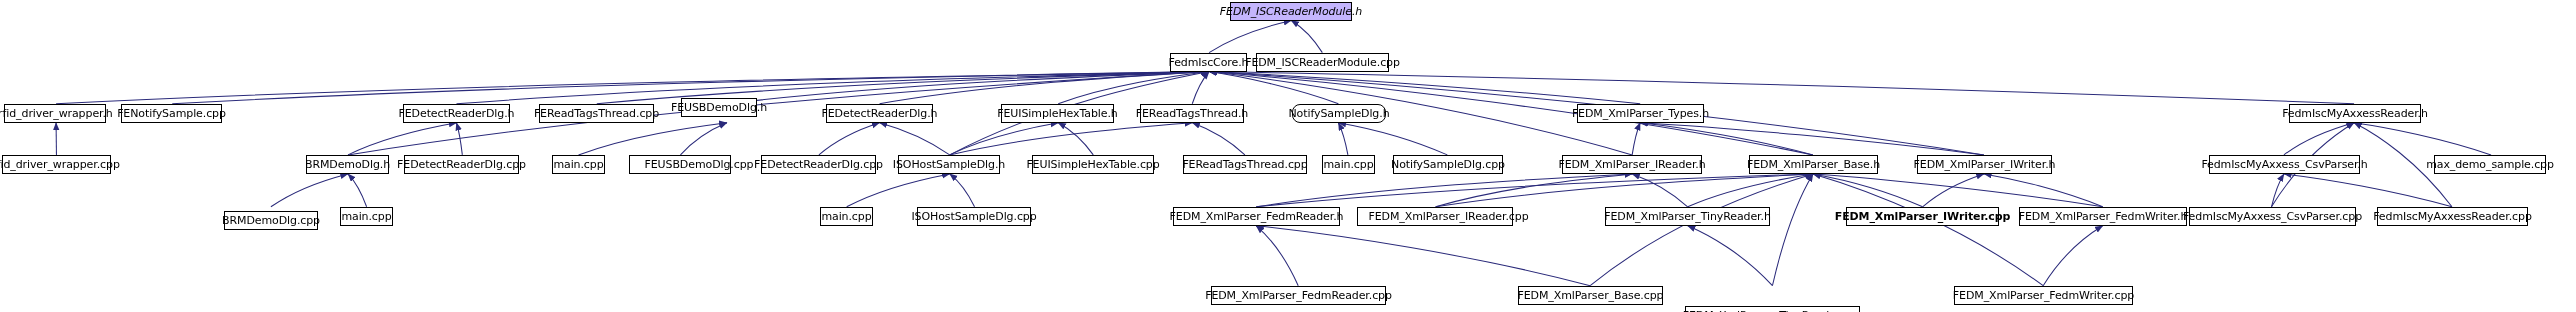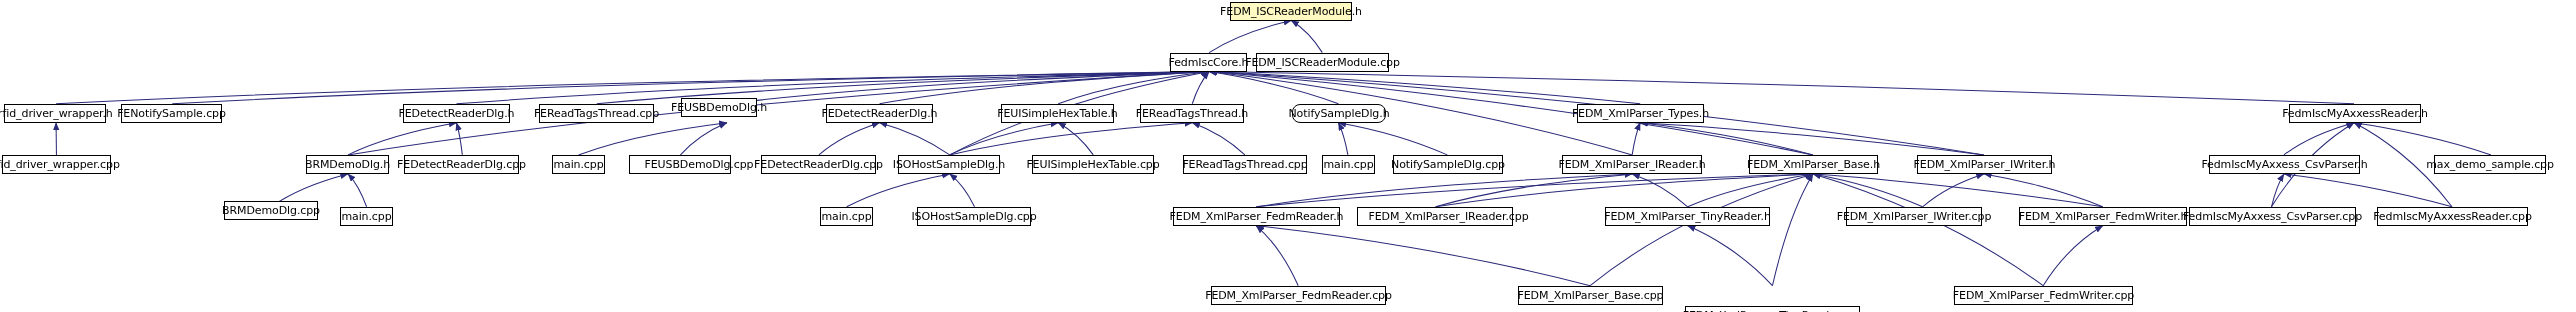--- a/index.html
+++ b/index.html
@@ -21,23 +21,24 @@
     font-size:11px;
     line-height:1;
     display:flex;
     align-items:center;
     justify-content:center;
     white-space:nowrap;
     height:19px;
     letter-spacing:-0.1px;
   }
   .node.root{
-    background:#fef9c3;
+    background:#c4b5fd;
     border:0.7px solid #000000;
     border-width:1.5px;
+    font-style:italic;
   }
   .node.thick{border-width:1.5px;}
 </style>
 </head>
 <body>
 
 <div id="canvas">
   <svg id="edges" xmlns="http://www.w3.org/2000/svg" viewBox="0 0 3524 427" width="2576" height="312">
     <defs>
       <marker id="arrow" markerWidth="9" markerHeight="9" refX="7.5" refY="3.2" orient="auto" markerUnits="strokeWidth">
@@ -131,28 +132,28 @@
     <div class="node thick" style="left: 898px; top: 155px; width: 102px;">ISOHostSampleDlg.h</div>
     <div class="node" style="left: 1032px; top: 155px; width: 122px;">FEUISimpleHexTable.cpp</div>
     <div class="node thick" style="left: 1183px; top: 155px; width: 124px;">FEReadTagsThread.cpp</div>
     <div class="node" style="left: 1322px; top: 155px; width: 53px;">main.cpp</div>
     <div class="node thick" style="left: 1393px; top: 155px; width: 110px;">NotifySampleDlg.cpp</div>
     <div class="node" style="left: 1562px; top: 155px; width: 140px;">FEDM_XmlParser_IReader.h</div>
     <div class="node thick" style="left: 1749px; top: 155px; width: 129px;">FEDM_XmlParser_Base.h</div>
     <div class="node thick" style="left: 1917px; top: 155px; width: 135px;">FEDM_XmlParser_IWriter.h</div>
     <div class="node" style="left: 2209px; top: 155px; width: 151px;">FedmIscMyAxxess_CsvParser.h</div>
     <div class="node" style="left: 2434px; top: 155px; width: 112px;">max_demo_sample.cpp</div>
-    <div class="node thick" style="left: 224px; top: 201px; width: 94px;">BRMDemoDlg.cpp</div>
+    <div class="node thick" style="left: 224px; top: 211px; width: 94px;">BRMDemoDlg.cpp</div>
     <div class="node thick" style="left: 340px; top: 207px; width: 53px;">main.cpp</div>
     <div class="node thick" style="left: 820px; top: 207px; width: 53px;">main.cpp</div>
     <div class="node thick" style="left: 917px; top: 207px; width: 114px;">ISOHostSampleDlg.cpp</div>
     <div class="node thick" style="left: 1173px; top: 207px; width: 167px;">FEDM_XmlParser_FedmReader.h</div>
     <div class="node thick" style="left: 1357px; top: 207px; width: 156px; padding-left: 27px;">FEDM_XmlParser_IReader.cpp</div>
     <div class="node thick" style="left: 1605px; top: 207px; width: 165px; text-align: center;">FEDM_XmlParser_TinyReader.h</div>
-    <div class="node thick" style="left: 1846px; top: 207px; width: 136px;">FEDM_XmlParser_IWriter.cpp</div>
+    <div class="node thick" style="left: 1846px; top: 207px; width: 153px; font-weight: bold;">FEDM_XmlParser_IWriter.cpp</div>
     <div class="node thick" style="left: 2019px; top: 207px; width: 168px;">FEDM_XmlParser_FedmWriter.h</div>
     <div class="node thick" style="left: 2189px; top: 207px; width: 167px;">FedmIscMyAxxess_CsvParser.cpp</div>
     <div class="node thick" style="left: 2377px; top: 207px; width: 151px;">FedmIscMyAxxessReader.cpp</div>
     <div class="node thick" style="left: 1211px; top: 286px; width: 175px;">FEDM_XmlParser_FedmReader.cpp</div>
     <div class="node thick" style="left: 1518px; top: 286px; width: 145px;">FEDM_XmlParser_Base.cpp</div>
     <div class="node thick" style="left: 1685px; top: 286px; width: 175px; margin-top: 20px;">FEDM_XmlParser_TinyReader.cpp</div>
     <div class="node thick" style="left: 1954px; top: 286px; width: 179px;">FEDM_XmlParser_FedmWriter.cpp</div>
   </div>
 
 

